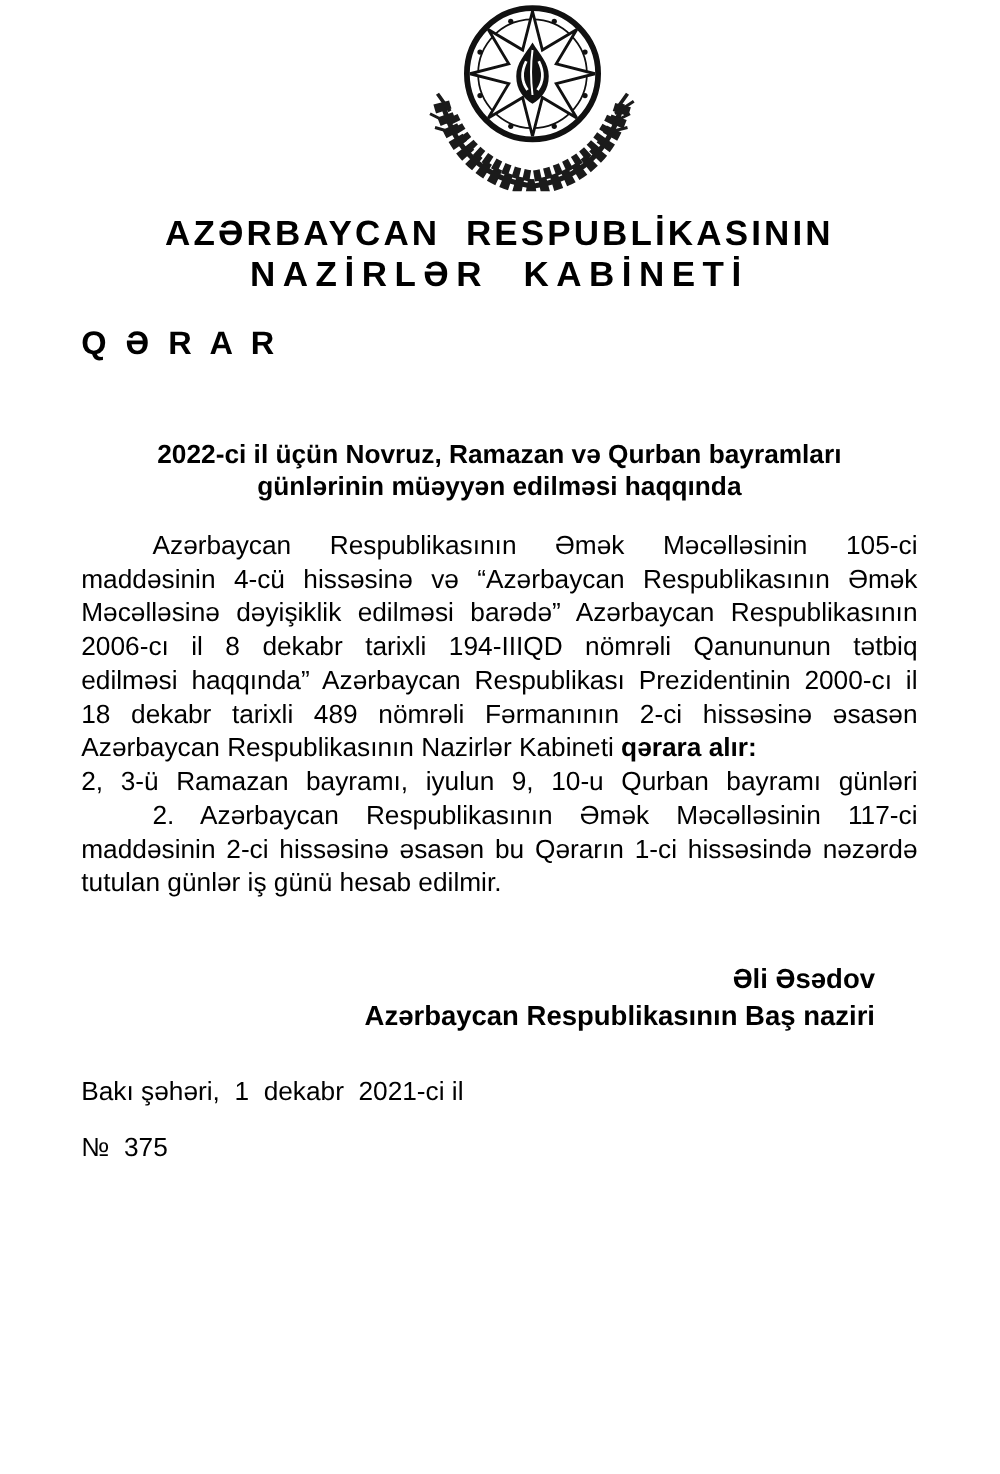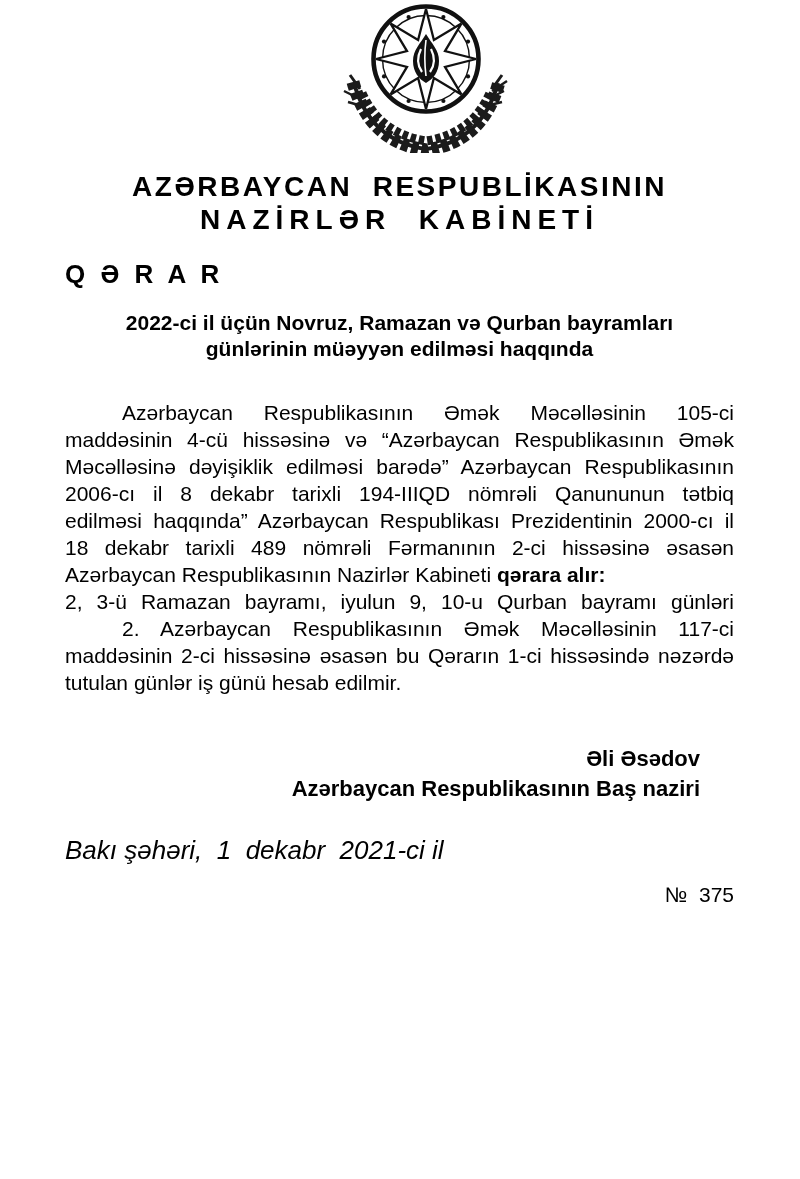--- a/index.html
+++ b/index.html
@@ -31,46 +31,46 @@
   .doc-type {
     margin-top: 22px;
     font-weight: bold;
     font-size: 26px;
     line-height: 32px;
     letter-spacing: 4px;
     white-space: pre-wrap;
   }
 
   .doc-title {
-    margin-top: 20px;
+    margin-top: 61px;
     text-align: center;
     font-weight: bold;
     font-size: 21px;
     line-height: 26px;
   }
 
-  .body-block { margin-top: 37px; font-size: 21px; line-height: 27px; }
+  .body-block { margin-top: 20px; font-size: 21px; line-height: 27px; }
   .jl  { text-align: justify; text-align-last: justify; }
   .ll  { text-align: left;    text-align-last: left; }
   .indent { text-indent: 57px; }
   .body-block strong { font-weight: bold; }
 
   .signature {
     margin-top: 48px;
     margin-left: auto;
     margin-right: 34px;
     width: fit-content;
     text-align: right;
     font-weight: bold;
     font-size: 22px;
     line-height: 30px;
   }
 
-  .place-date { margin-top: 32px; font-size: 26px; line-height: 28px; white-space: pre-wrap; font-style: italic; }
-  .doc-number { margin-top: 17px; font-size: 21px; line-height: 28px; white-space: pre-wrap; text-align: right; }
+  .place-date { margin-top: 32px; font-size: 21px; line-height: 28px; white-space: pre-wrap; }
+  .doc-number { margin-top: 17px; font-size: 21px; line-height: 28px; white-space: pre-wrap; }
 </style>
 </head>
 <body>
 
 <div class="page">
 
   <svg class="emblem-svg" width="172" height="150" viewBox="0 0 172 150" aria-hidden="true">
 
     <circle cx="86" cy="56" r="52.5" fill="#ffffff" stroke="#111111" stroke-width="4.6"></circle>
 

